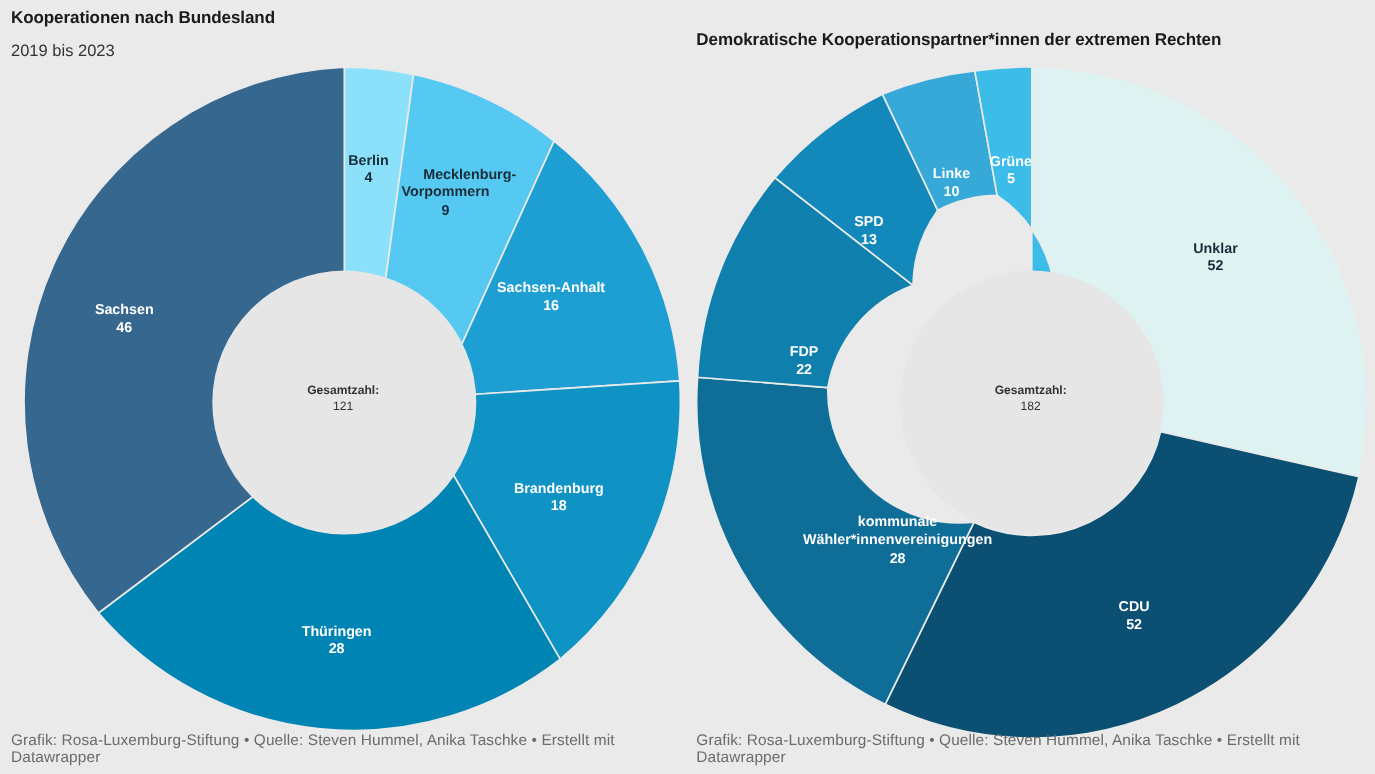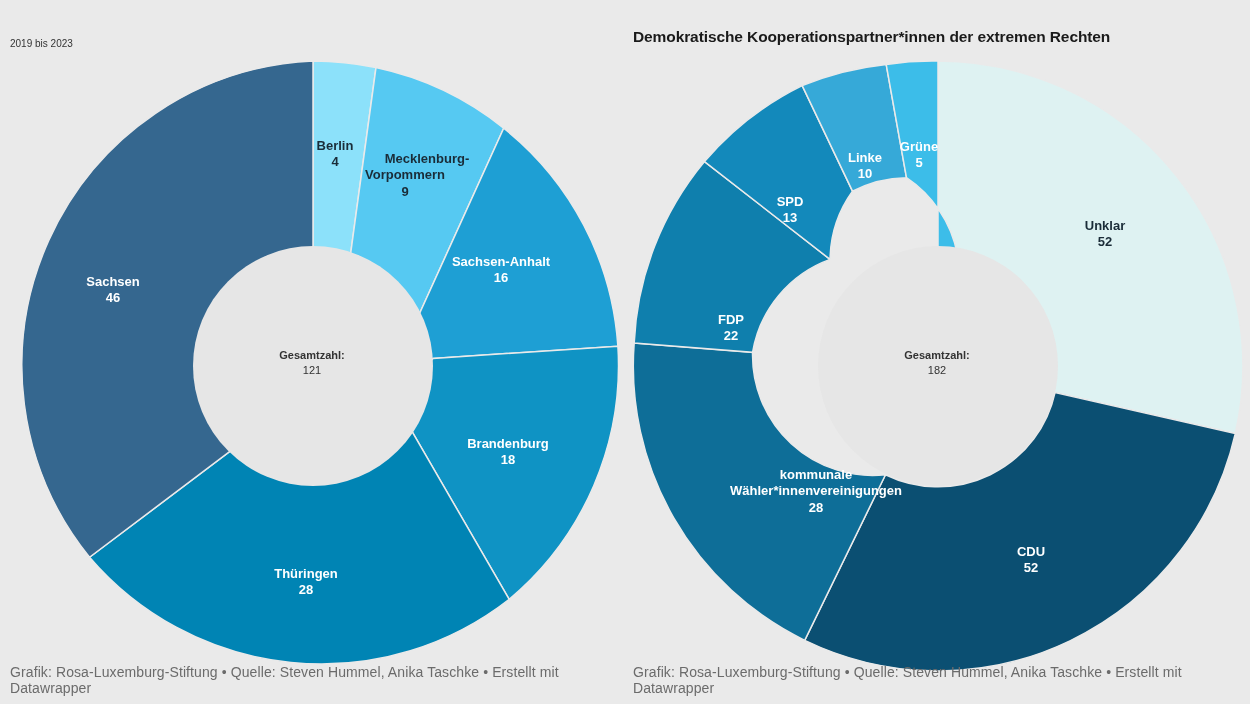--- a/index.html
+++ b/index.html
@@ -24,21 +24,21 @@
   .panel-left  { left: 0;    width: 625px; }
   .panel-right { left: 625px; width: 625px; }
 
   .chart-title {
     font-size: 15.5px;
     font-weight: bold;
     color: #1a1a1a;
     letter-spacing: -0.1px;
   }
   .chart-subtitle {
-    font-size: 10px;
+    font-size: 15px;
     color: #333333;
     margin-top: 4px;
   }
   .title-left { position: absolute; left: 10px; top: 8px; }
   .sub-left   { position: absolute; left: 10px; top: 34px; }
   .title-right{ position: absolute; left: 8px; top: 28px; }
 
   .footer {
     position: absolute;
     bottom: 8px;
@@ -77,20 +77,21 @@
   }
   .slice-label .val { font-weight: bold; display: block; }
   .lab-white { color: #ffffff; }
   .lab-dark  { color: #1a2c38; }
 </style>
 </head>
 <body>
 
 <div class="panel panel-left">
 
+  <div class="chart-title title-left">Kooperationen nach Bundesland</div>
   <div class="chart-subtitle sub-left">2019 bis 2023</div>
 
   <div class="donut-wrap" style="left:3px; top:56px;">
     <svg class="donut-svg" width="620" height="620" viewBox="0 0 620 620">
 
       <g>
 
         <path fill="#8ce1fa" stroke="#eaeaea" stroke-width="1.5" d="M 310 5 A 305 305 0 0 1 372.98 11.58 L 334.78 292.03 A 120 120 0 0 0 310 290 Z"></path>
 
         <path fill="#56c9f2" stroke="#eaeaea" stroke-width="1.5" d="M 372.98 11.58 A 305 305 0 0 1 500.71 72.22 L 384.95 327.03 A 120 120 0 0 0 334.78 292.03 Z"></path>

